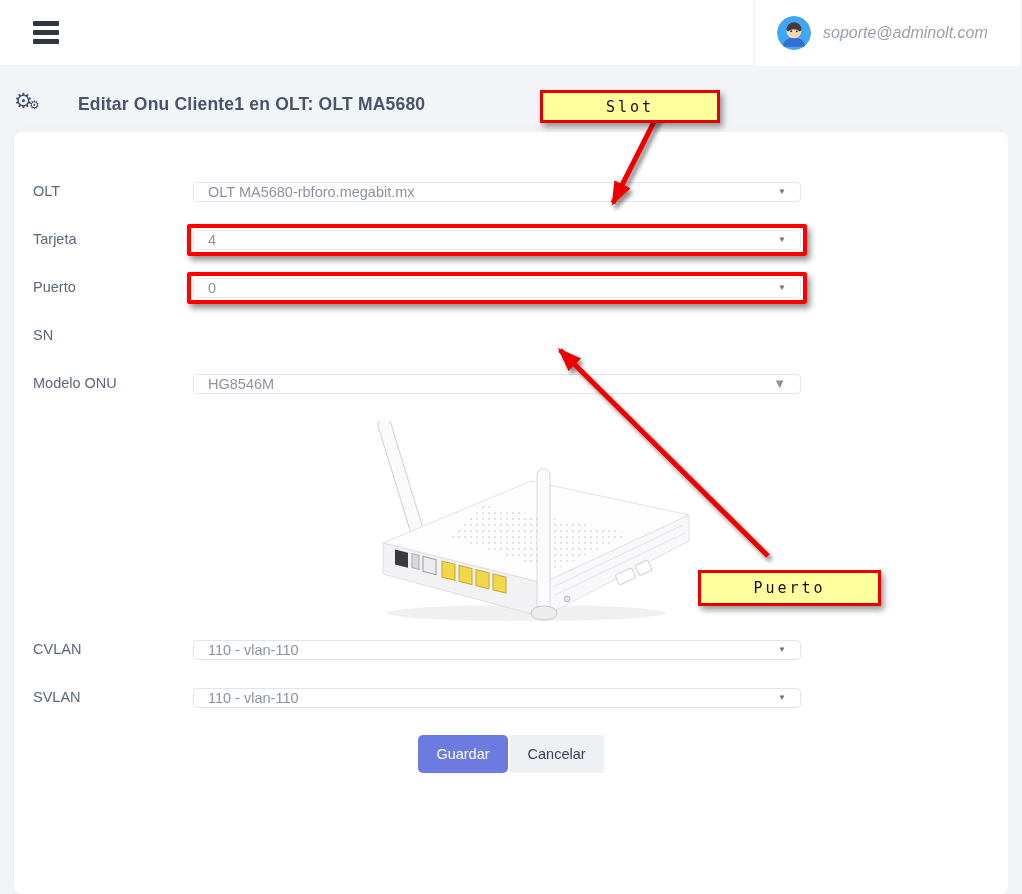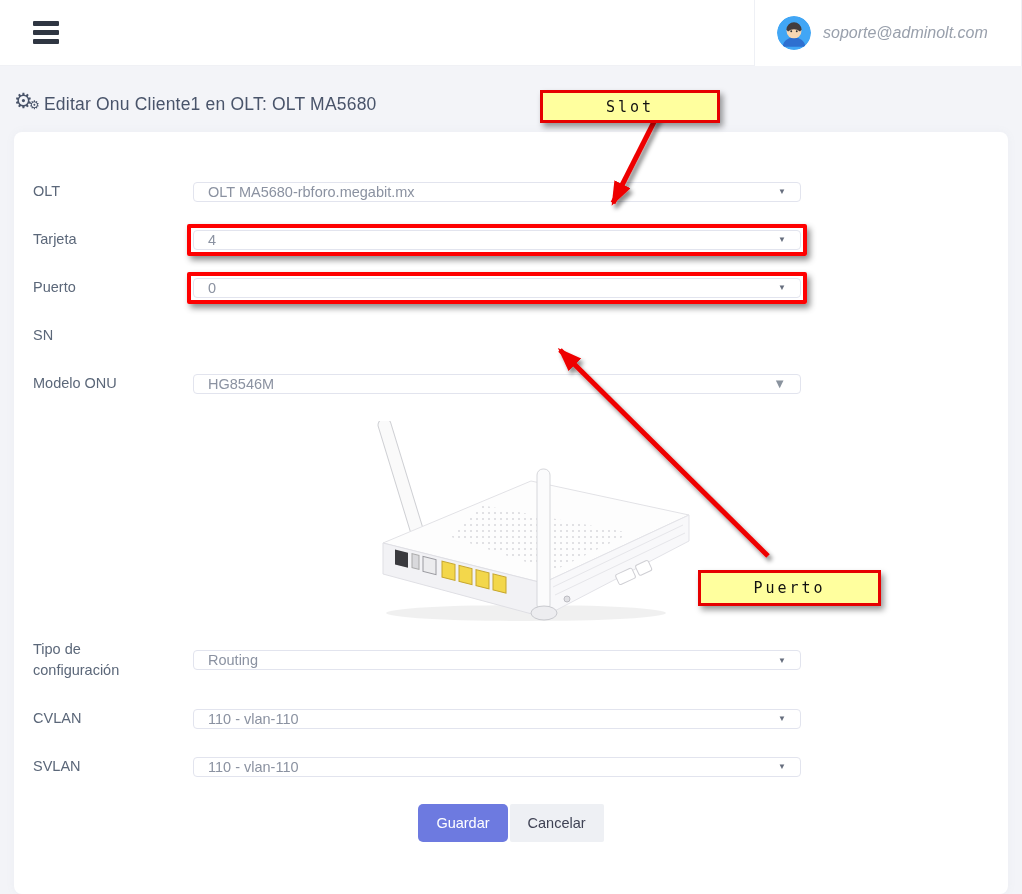--- a/index.html
+++ b/index.html
@@ -16,21 +16,21 @@
     border-left:1px solid #eef0f5; border-right:1px solid #eef0f5;
     padding-left:22px; background:#fff; cursor:pointer;font-style:italic; }
   .avatar { width:34px; height:34px; border-radius:50%; overflow:hidden; flex:0 0 auto; }
   .user-email { margin-left:12px; color:#99a0ac; font-size:16px; }
 
   
   .page-head { display:flex; align-items:center; padding:26px 14px 10px 14px; }
   .gears { position:relative; width:30px; height:24px; color:#49546a; }
   .gears .g1 { position:absolute; left:0; top:-3px; font-size:21px; }
   .gears .g2 { position:absolute; left:15px; top:6px; font-size:12px; }
-  .page-title { color:#49546a; font-size:17.5px; font-weight:normal; letter-spacing:.2px; }
+  .page-title { color:#49546a; font-size:17.5px; font-weight:bold; letter-spacing:.2px;margin-left:34px; }
 
   
   .card { background:#fff; margin:6px 14px 8px 14px; border-radius:8px;
     box-shadow:0 0 10px rgba(120,130,150,.06); min-height:762px; padding-top:49px; }
   .form-row { display:grid; grid-template-columns:160px 608px; align-items:center;
     padding-left:19px; margin-bottom:27px; }
   .form-label { color:#5b6779; font-size:14.5px; max-width:115px; line-height:21px; }
   .control { height:20px; background:#fff; border:1px solid #e2e4ee; border-radius:4px;
     display:flex; align-items:center; padding:0 14px; color:#8b92a1; font-size:14.5px;
     width:100%; position:relative; cursor:pointer; }
@@ -164,26 +164,20 @@
         <rect x="288" y="148" width="18" height="11" rx="2" fill="#fff" stroke="#cfcfd4"></rect>
         <rect x="310" y="148" width="14" height="11" rx="2" fill="#fff" stroke="#cfcfd4"></rect>
       </g>
       <circle cx="236" cy="178" r="3" fill="#e0e0e4" stroke="#bcbcc2"></circle>
 
       <rect x="206" y="48" width="13" height="142" rx="6" fill="#fbfbfc" stroke="#d6d7db"></rect>
       <ellipse cx="213" cy="192" rx="13" ry="7" fill="#ededf0" stroke="#c8c9ce"></ellipse>
     </svg>
   </div>
 
-  <div class="form-row">
-    <span class="form-label">Tipo de configuración</span>
-    <div class="control caret">
-      <span class="val">Routing</span>
-    </div>
-  </div>
 
   <div class="form-row">
     <span class="form-label">CVLAN</span>
     <div class="control caret">
       <span class="val">110 - vlan-110</span>
     </div>
   </div>
 
   <div class="form-row">
     <span class="form-label">SVLAN</span>

